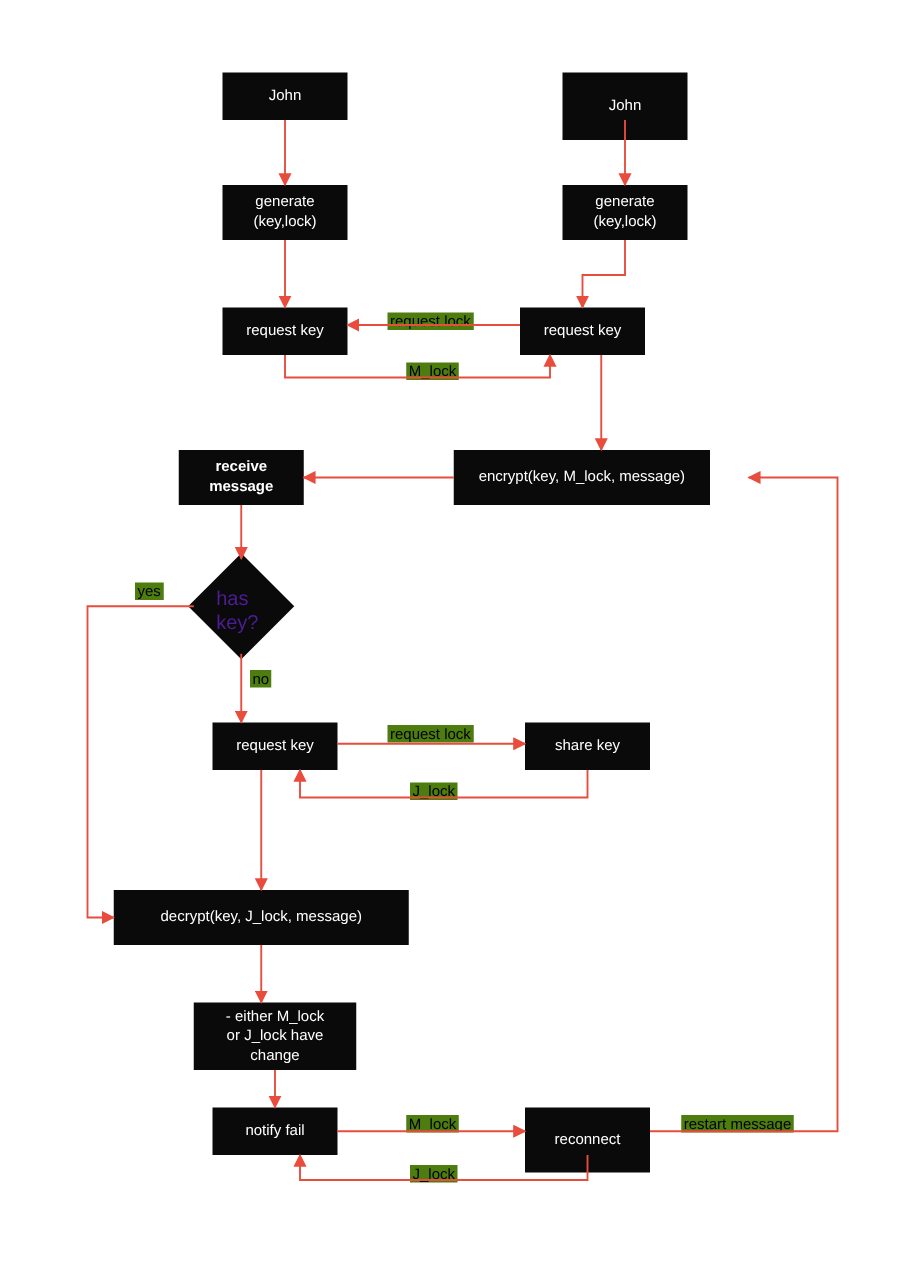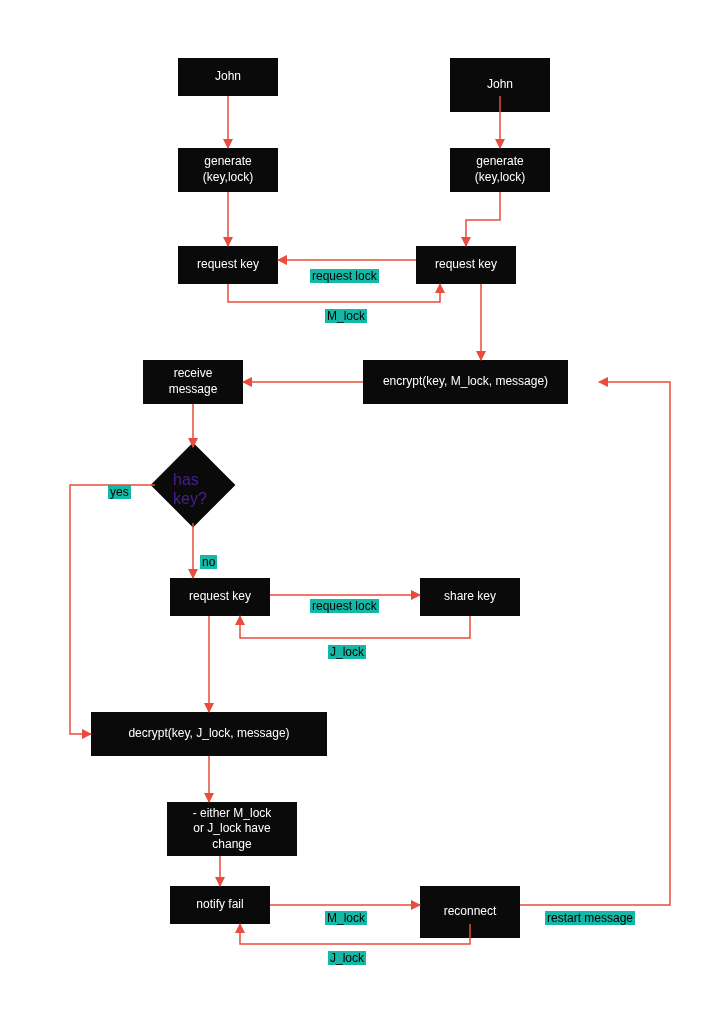--- a/index.html
+++ b/index.html
@@ -35,24 +35,23 @@
     position: absolute;
     color: #4c1d95;
     font-size: 16px;
     line-height: 1.2;
     pointer-events: none;
   }
   .edge-label {
     position: absolute;
     color: #000000;
     font-size: 12px;
-    background: #14b8a6;
+    background: #4d7c0f;
     padding: 0 2px;
     white-space: nowrap;
-    margin-top: 19px;
   }
   svg {
     position: absolute;
     top: 0;
     left: 0;
     pointer-events: none;
   }
 </style>
 </head>
 <body>
@@ -68,36 +67,36 @@
   </div>
 <div class="node" style="left:450px;top:148px;width:100px;height:44px;">
     <span>generate<br>(key,lock)</span>
   </div>
 <div class="node" style="left:178px;top:246px;width:100px;height:38px;">
     <span>request key</span>
   </div>
 <div class="node" style="left:416px;top:246px;width:100px;height:38px;">
     <span>request key</span>
   </div>
-<div class="node" style="left:143px;top:360px;width:100px;height:44px;">
+<div class="node" style="left:143px;top:360px;width:100px;height:44px;font-weight:bold;">
     <span>receive<br>message</span>
   </div>
 <div class="node" style="left:363px;top:360px;width:205px;height:44px;">
     <span>encrypt(key, M_lock, message)</span>
   </div>
 <div class="node" style="left:170px;top:578px;width:100px;height:38px;">
     <span>request key</span>
   </div>
 <div class="node" style="left:420px;top:578px;width:100px;height:38px;">
     <span>share key</span>
   </div>
 <div class="node" style="left:91px;top:712px;width:236px;height:44px;">
     <span>decrypt(key, J_lock, message)</span>
   </div>
-<div class="node" style="left:155px;top:802px;width:130px;height:54px;margin-left:12px;">
+<div class="node" style="left:155px;top:802px;width:130px;height:54px;">
     <span>- either M_lock<br>or J_lock have<br>change</span>
   </div>
 <div class="node" style="left:170px;top:886px;width:100px;height:38px;">
     <span>notify fail</span>
   </div>
 <div class="node" style="left:420px;top:886px;width:100px;height:52px;">
     <span>reconnect</span>
   </div>
 
 <div class="diamond" style="left:163px;top:455px;"></div>

